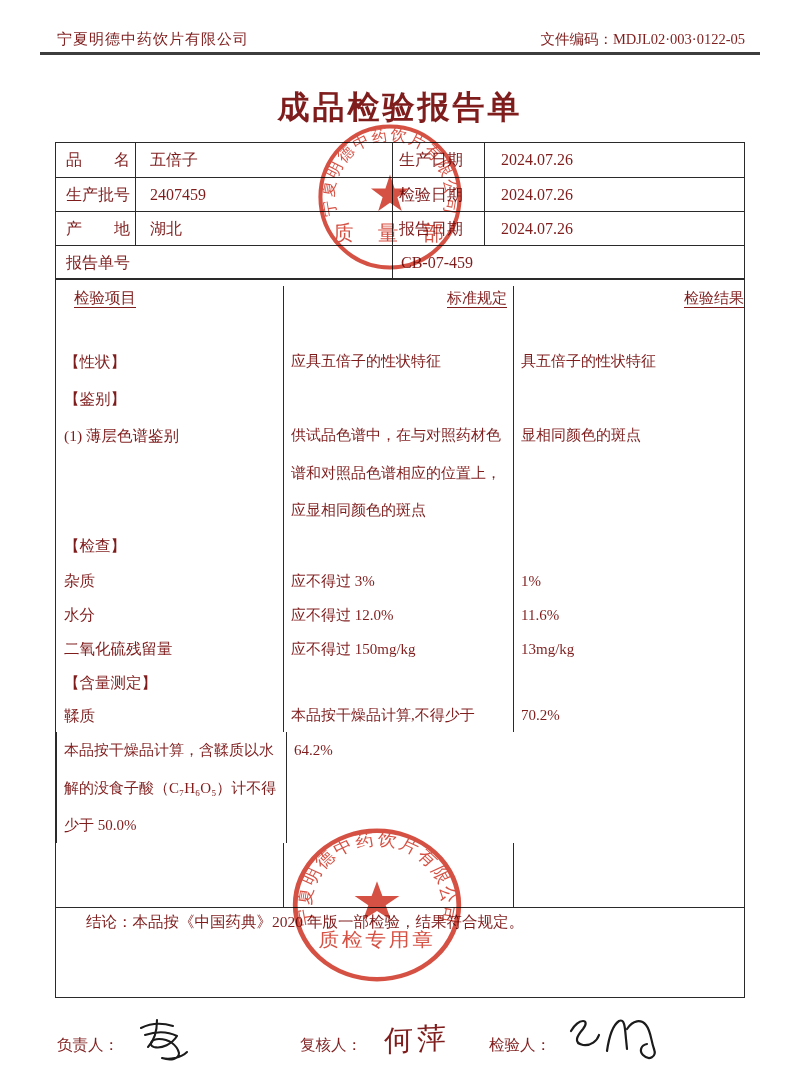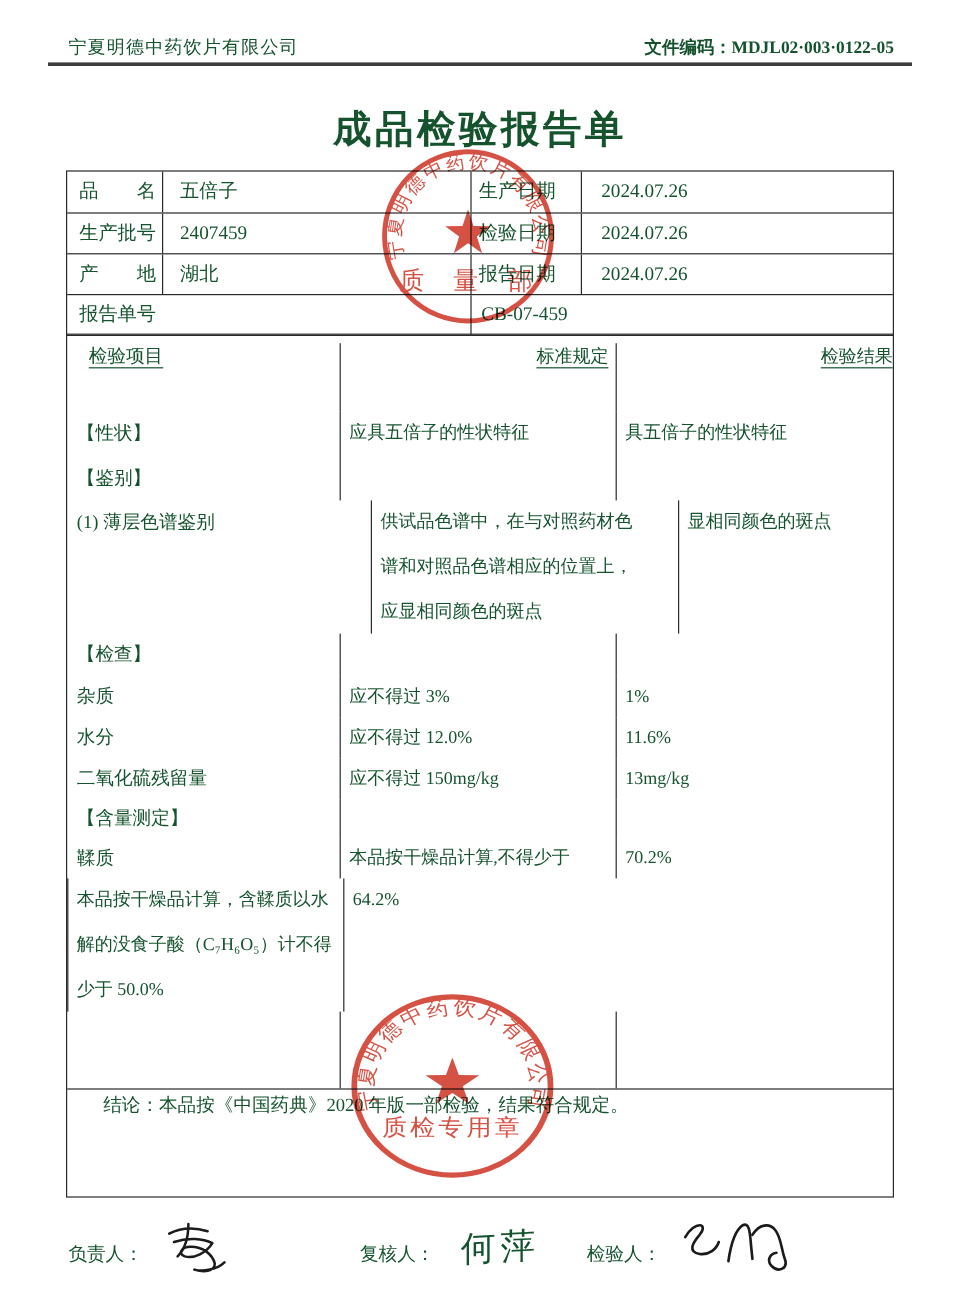--- a/index.html
+++ b/index.html
@@ -1,23 +1,23 @@
 <!DOCTYPE html>
 <html><head>
 <meta charset="utf-8">
 <style>
   html,body{margin:0;padding:0;background:#888;}
   .page{
     position:relative;width:800px;height:1080px;margin:0 auto;background:#ffffff;
-    font-family:"Liberation Serif","DejaVu Serif",serif;color:#14532d;overflow:hidden;
+    font-family:"Liberation Serif","DejaVu Serif",serif;color:#7f1d1d;overflow:hidden;
   }
   
   .hdr{position:absolute;top:30px;left:57px;right:55px;display:flex;justify-content:space-between;align-items:flex-end;}
   .hdr .co{font-size:15px;letter-spacing:1px;}
-  .hdr .code{font-size:14.5px;font-weight:bold;}
+  .hdr .code{font-size:14.5px;}
   .hdr-rule{position:absolute;top:52px;left:40px;right:40px;height:2.5px;background:#3d3d3d;}
   
   .title{position:absolute;top:86px;left:0;width:100%;text-align:center;font-size:32px;font-weight:bold;letter-spacing:3px;}
   
   .info{position:absolute;left:55px;top:142px;width:690px;border:1.5px solid #2a2a2a;box-sizing:border-box;font-size:16px;}
   .irow{display:flex;height:34px;line-height:33px;box-sizing:border-box;}
   .irow + .irow{border-top:1.5px solid #2a2a2a;}
   .icell{box-sizing:border-box;overflow:hidden;white-space:nowrap;}
   .il1{width:79px;padding-left:10px;}
   .iv1{width:257px;border-left:1.5px solid #2a2a2a;padding-left:14px;}
@@ -109,21 +109,21 @@
       <div class="tr r37">
         <div class="td c1">【性状】</div>
         <div class="td c2">应具五倍子的性状特征</div>
         <div class="td c3">具五倍子的性状特征</div>
       </div>
       <div class="tr r37">
         <div class="td c1">【鉴别】</div>
         <div class="td c2"></div>
         <div class="td c3"></div>
       </div>
-      <div class="tr rml" style="height:111px;gap:26px;">
+      <div class="tr rml" style="height:111px;">
         <div class="td c1">(1) 薄层色谱鉴别</div>
         <div class="td c2">供试品色谱中，在与对照药材色谱和对照品色谱相应的位置上，应显相同颜色的斑点</div>
         <div class="td c3">显相同颜色的斑点</div>
       </div>
       <div class="tr r36">
         <div class="td c1">【检查】</div>
         <div class="td c2"></div>
         <div class="td c3"></div>
       </div>
       <div class="tr r34">

